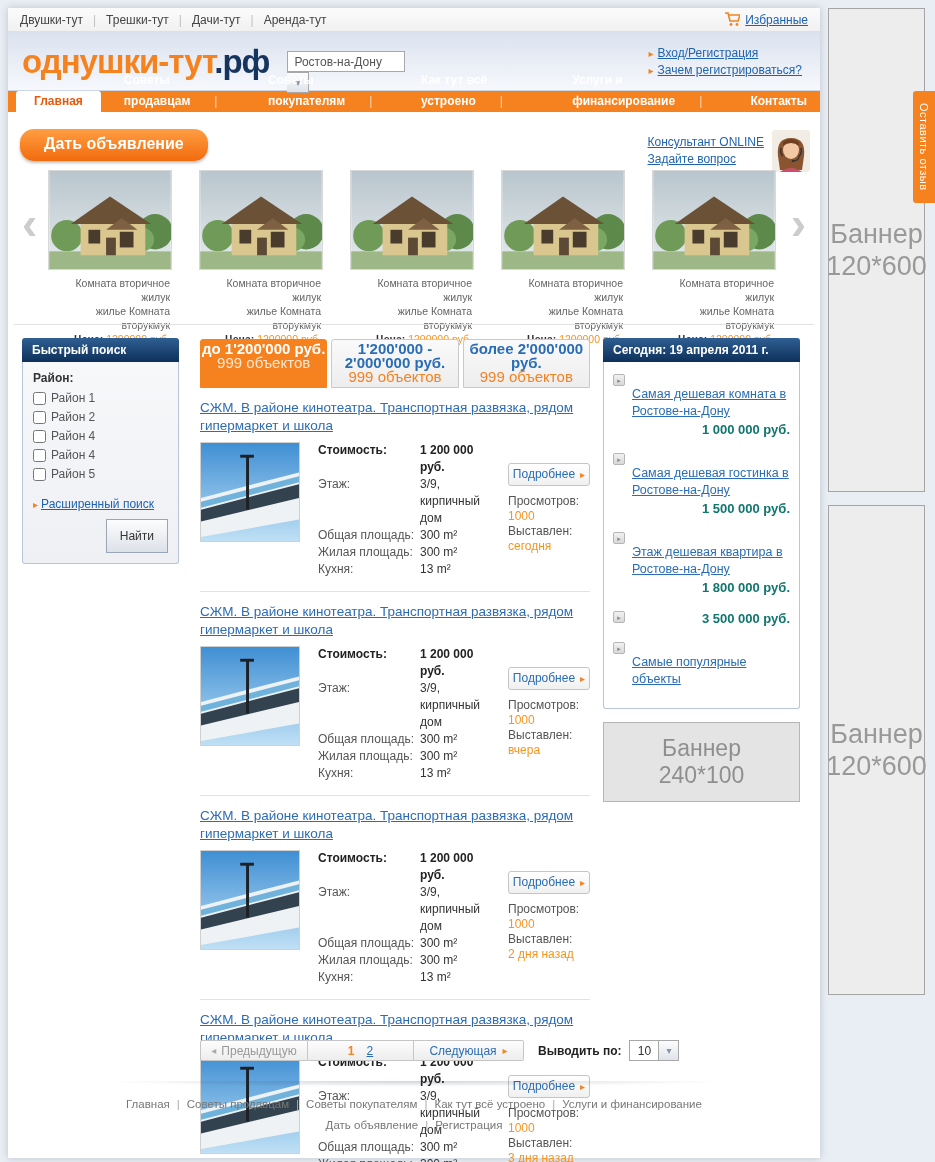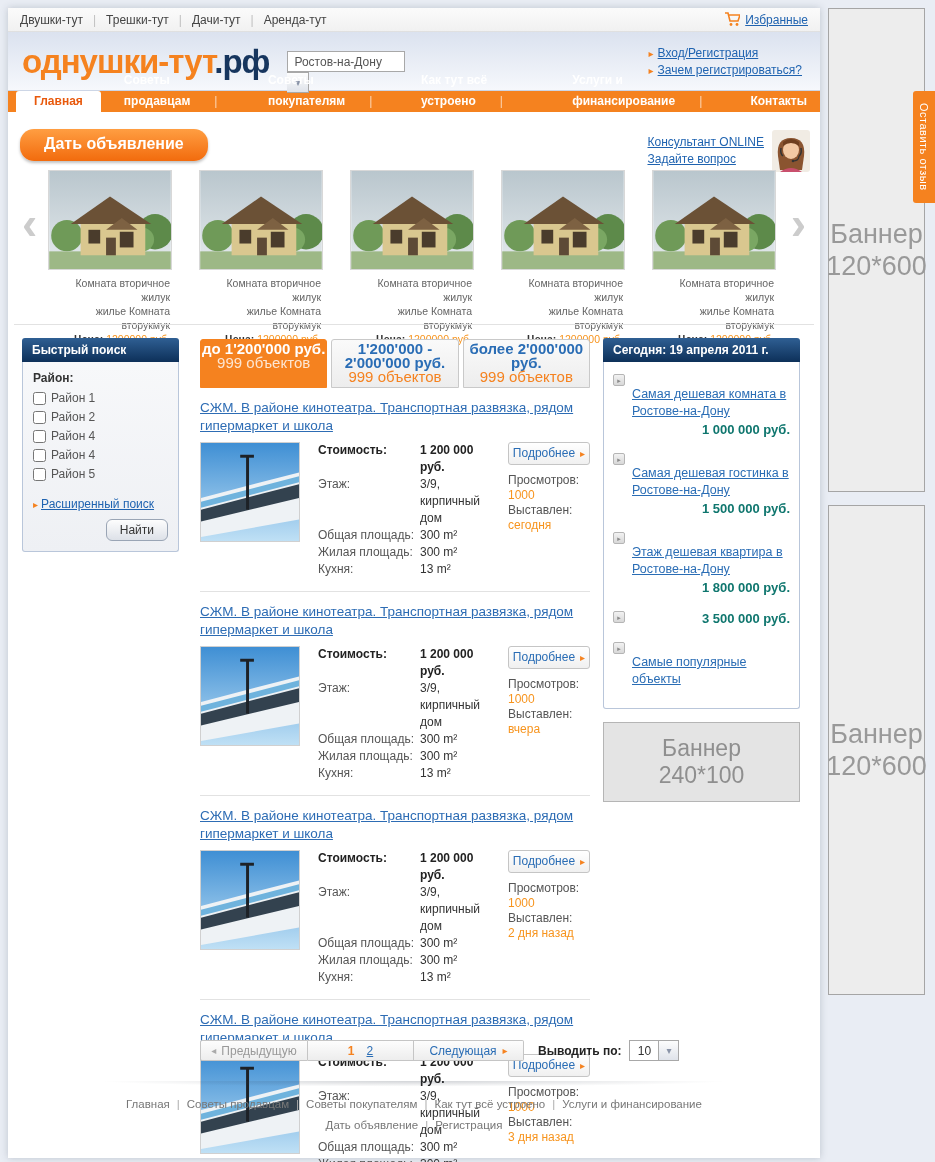--- a/index.html
+++ b/index.html
@@ -75,22 +75,22 @@
     padding:5px 10px; border-radius:3px 3px 0 0; }
   .qs-body { border:1px solid #b9c6da; border-top:none; background:linear-gradient(#f7f8fa,#eef0f4);
     padding:9px 10px 10px; border-radius:0 0 3px 3px; }
   .qs-label { font-weight:bold; font-size:12px; color:#333; margin-bottom:6px; }
   .district { display:flex; align-items:center; gap:5px; margin:5px 0; font-size:12px; color:#555; }
   .district input { width:13px; height:13px; cursor:pointer; }
   .adv-link { margin:16px 0 8px; font-size:12px; }
   .adv-link .bullet { color:#f5821f; font-size:10px; margin-right:3px; }
   .adv-link a { color:#1f63b0; }
   .find-row { text-align:right; }
-  .find-btn { font-size:12px; color:#333; padding:3px 13px; border:1px solid #9aa5b5;
-    background:linear-gradient(#fdfdfd,#dde1e8); border-radius:6px; cursor:pointer; font-family:"Liberation Sans",sans-serif; }
+  .find-btn { font-size:12px; color:#333; padding:9px 13px; border:1px solid #9aa5b5;
+    background:linear-gradient(#fdfdfd,#dde1e8); border-radius:0; cursor:pointer; font-family:"Liberation Sans",sans-serif; }
 
   
   .main-col { position:absolute; left:192px; top:227px; width:390px; }
   .price-tabs { display:flex; gap:4px; }
   .ptab { flex:1; text-align:center; font-size:15px; line-height:14px; padding:2px 0 3px;
     border:1px solid #c9c9c9; border-radius:3px 3px 0 0; background:linear-gradient(#fafafa,#ededed); cursor:pointer; }
   .ptab .r1 { color:#2a6db5; font-weight:bold; }
   .ptab .r2 { color:#f5821f; }
   .ptab.active { background:#f5821f; border-color:#f5821f; }
   .ptab.active .r1 { color:#fff; }
@@ -102,21 +102,21 @@
   .l-row { display:flex; margin-top:8px; }
   .l-photo { width:100px; height:100px; border:1px solid #d0d0d0; flex:0 0 100px; }
   .l-details { margin-left:18px; width:182px; font-size:12px; line-height:17px; color:#555; }
   .l-details .drow { display:flex; }
   .l-details .dlabel { width:102px; flex:0 0 102px; }
   .l-details .dval { color:#333; }
   .l-details .drow.main .dlabel, .l-details .drow.main .dval { font-weight:bold; color:#222; }
   .l-side { margin-left:8px; width:82px; font-size:12px; line-height:15px; }
   .more-btn { width:82px; border:1px solid #c5c5c5; border-radius:3px; background:linear-gradient(#fff,#f0f0f0);
     color:#2a6db5; font-size:12px; padding:3px 0 4px; cursor:pointer; display:flex; align-items:center; justify-content:center; gap:5px;
-    font-family:"Liberation Sans",sans-serif; }
+    font-family:"Liberation Sans",sans-serif;margin-top:21px; }
   .more-btn .arr { color:#f5821f; font-size:10px; }
   .l-meta { margin-top:8px; color:#555; }
   .l-meta .ometa { color:#f7941e; }
   .l-sep { border-top:1px solid #e2e2e2; margin-top:13px; }
 
   
   .right-col { position:absolute; left:595px; top:226px; width:197px; }
   .today-body { border:1px solid #b9c6da; border-top:none; background:#fff; padding:10px 9px 6px; border-radius:0 0 3px 3px; }
   .t-item { display:flex; gap:7px; margin-bottom:14px; }
   .t-bullet { flex:0 0 12px; width:12px; height:12px; margin-top:2px; border:1px solid #b5b5b5; border-radius:2px;

